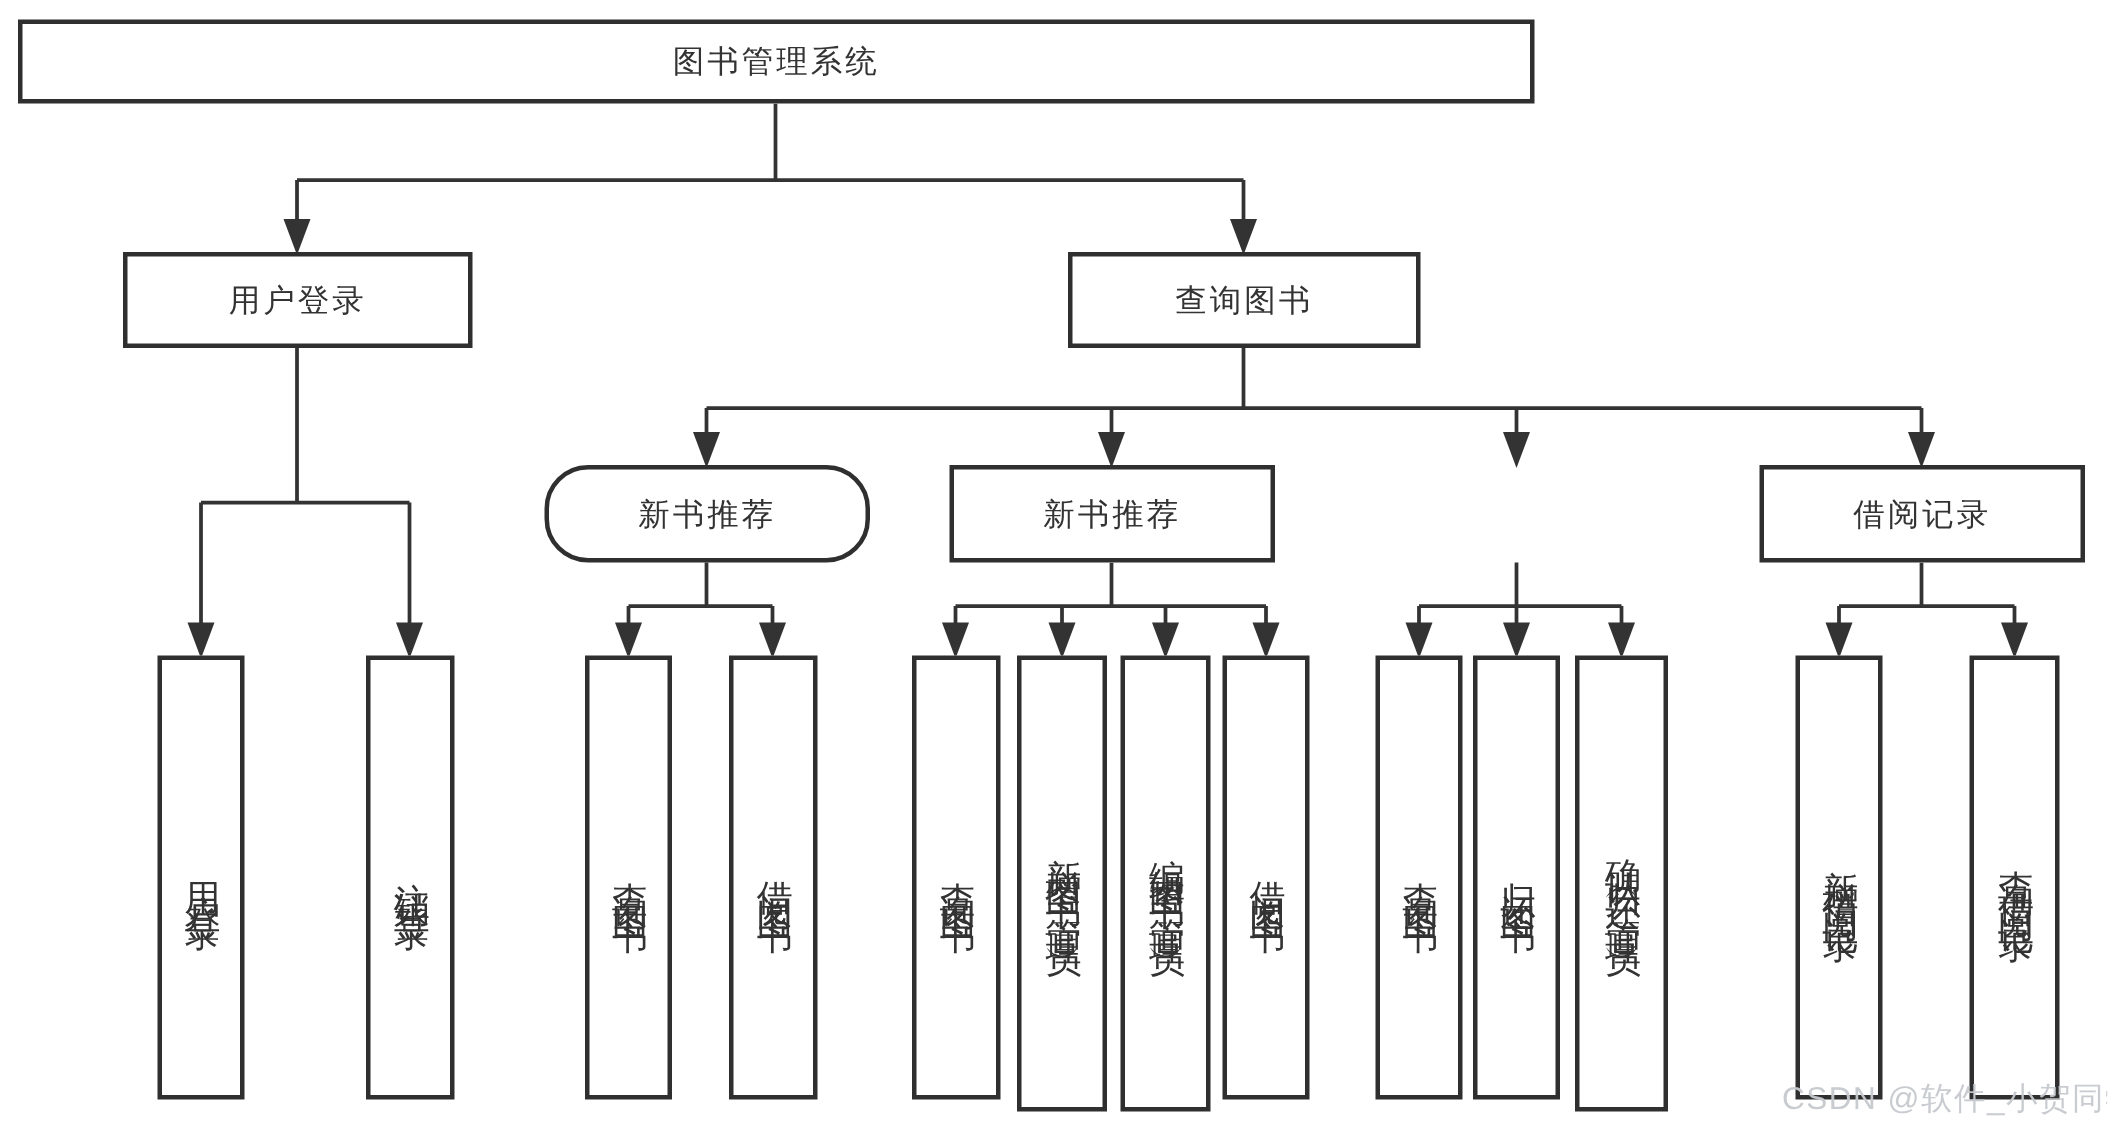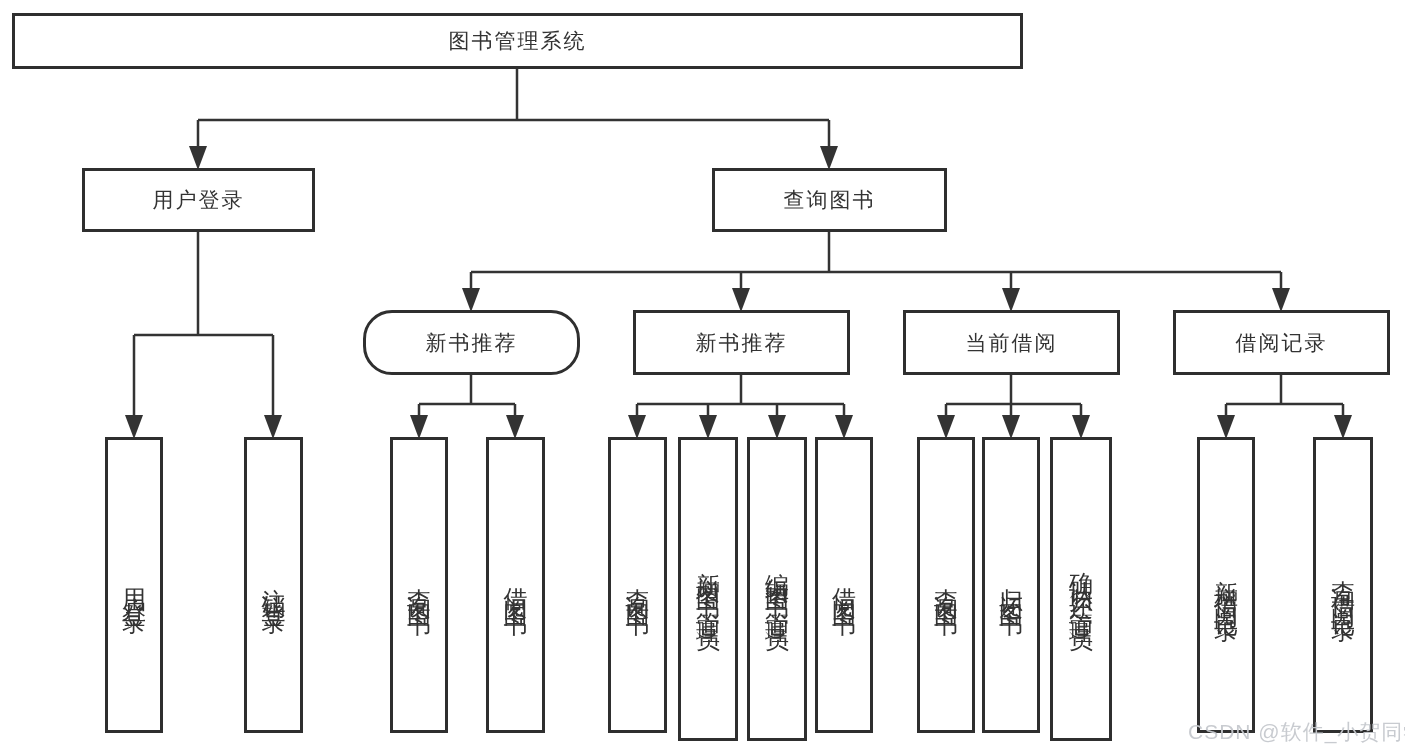--- a/index.html
+++ b/index.html
@@ -103,23 +103,20 @@
   <div class="node hbox" style="left:712px; top:168px; width:235px; height:64px;">
     <span>查询图书</span>
   </div>
 
   <div class="node hbox" style="left:363px; top:310px; width:217px; height:65px;border-radius:29px;">
     <span>新书推荐</span>
   </div>
   <div class="node hbox" style="left:633px; top:310px; width:217px; height:65px;">
     <span>新书推荐</span>
   </div>
-  <div class="node hbox" style="left:903px; top:310px; width:217px; height:65px;">
-    <span>当前借阅</span>
-  </div>
   <div class="node hbox" style="left:1173px; top:310px; width:217px; height:65px;">
     <span>借阅记录</span>
   </div>
 
   <div class="node vbox" style="left:105px; top:437px; width:58px; height:296px;">
     <span>用户登录</span>
   </div>
   <div class="node vbox" style="left:244px; top:437px; width:59px; height:296px;">
     <span>注销登录</span>
   </div>

